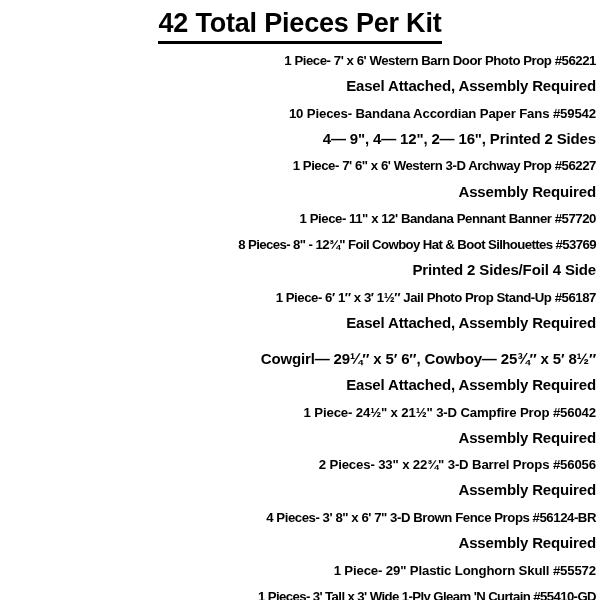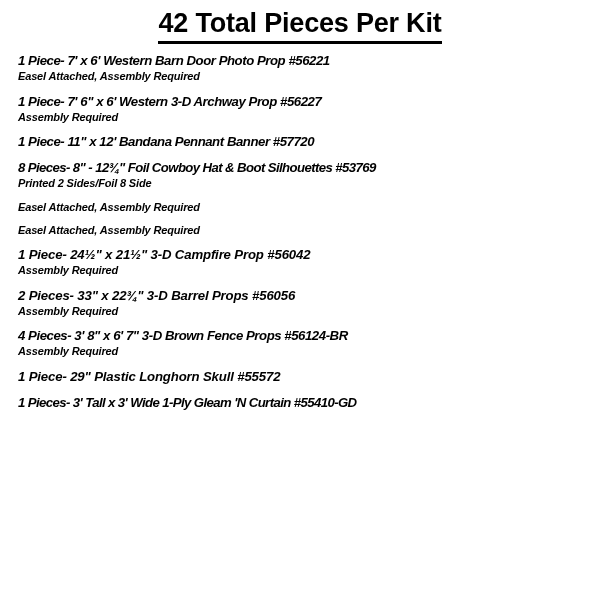--- a/index.html
+++ b/index.html
@@ -12,21 +12,21 @@
     height: 600px;
     overflow: hidden;
     font-family: "Liberation Sans", "DejaVu Sans", sans-serif;
     color: #000000;
     -webkit-font-smoothing: antialiased;
   }
   #kit-sheet {
     width: 600px;
     height: 480px;
     box-sizing: border-box;
-    padding: 0 18px;
+    padding: 0 4px;
     display: flex;
     flex-direction: column;
     align-items: center;
   }
   .page-title {
     font-size: 27px;
     font-weight: bold;
     letter-spacing: -0.2px;
     text-align: center;
     margin: 9px 0 0 0;
@@ -36,35 +36,35 @@
     white-space: nowrap;
   }
   .items-list {
     width: 100%;
     display: flex;
     flex-direction: column;
     align-items: center;
     margin-top: 8px;
   }
   .kit-item {
-    text-align: left;
+    text-align: right;
     margin-bottom: 9px;
     width: 100%;
-    font-style: italic;
   }
   .kit-item:last-child { margin-bottom: 0; }
   .item-line {
     font-size: 13.2px;
     font-weight: bold;
     line-height: 1.30;
     letter-spacing: -0.15px;
     white-space: nowrap;
   }
   .item-line.sub {
-    font-size: 11px;
+    font-size: 15px;
+    margin-top: 7px;
   }
   .item-line.tight {
     letter-spacing: -0.45px;
   }
   .item-line.tighter {
     letter-spacing: -0.6px;
   }
 </style>
 </head>
 <body>
@@ -72,34 +72,40 @@
 <div id="kit-sheet">
 
   <h1 class="page-title">42 Total Pieces Per Kit</h1>
 
   <div class="items-list">
       <div class="kit-item">
         <div class="item-line tight">1 Piece- 7' x 6' Western Barn Door Photo Prop  #56221</div>
         <div class="item-line sub">Easel Attached, Assembly Required</div>
       </div>
       <div class="kit-item">
+        <div class="item-line">10 Pieces- Bandana Accordian Paper Fans  #59542</div>
+        <div class="item-line sub">4— 9", 4— 12", 2— 16", Printed 2 Sides</div>
+      </div>
+      <div class="kit-item">
         <div class="item-line tight">1 Piece- 7' 6" x 6' Western 3-D Archway Prop  #56227</div>
         <div class="item-line sub">Assembly Required</div>
       </div>
       <div class="kit-item">
         <div class="item-line tight">1 Piece- 11" x 12' Bandana Pennant Banner  #57720</div>
       </div>
       <div class="kit-item">
         <div class="item-line tighter">8 Pieces- 8" - 12¾" Foil Cowboy Hat &amp; Boot Silhouettes  #53769</div>
-        <div class="item-line sub">Printed 2 Sides/Foil 8 Side</div>
+        <div class="item-line sub">Printed 2 Sides/Foil 4 Side</div>
       </div>
       <div class="kit-item">
+        <div class="item-line tight">1 Piece- 6′ 1″ x 3′ 1½″ Jail Photo Prop Stand-Up  #56187</div>
         <div class="item-line sub">Easel Attached, Assembly Required</div>
       </div>
       <div class="kit-item">
+        <div class="item-line sub">Cowgirl— 29¼″ x 5′ 6″, Cowboy— 25¾″ x 5′ 8½″</div>
         <div class="item-line sub">Easel Attached, Assembly Required</div>
       </div>
       <div class="kit-item">
         <div class="item-line">1 Piece- 24½" x 21½" 3-D Campfire Prop  #56042</div>
         <div class="item-line sub">Assembly Required</div>
       </div>
       <div class="kit-item">
         <div class="item-line">2 Pieces- 33" x 22¾" 3-D Barrel Props  #56056</div>
         <div class="item-line sub">Assembly Required</div>
       </div>

